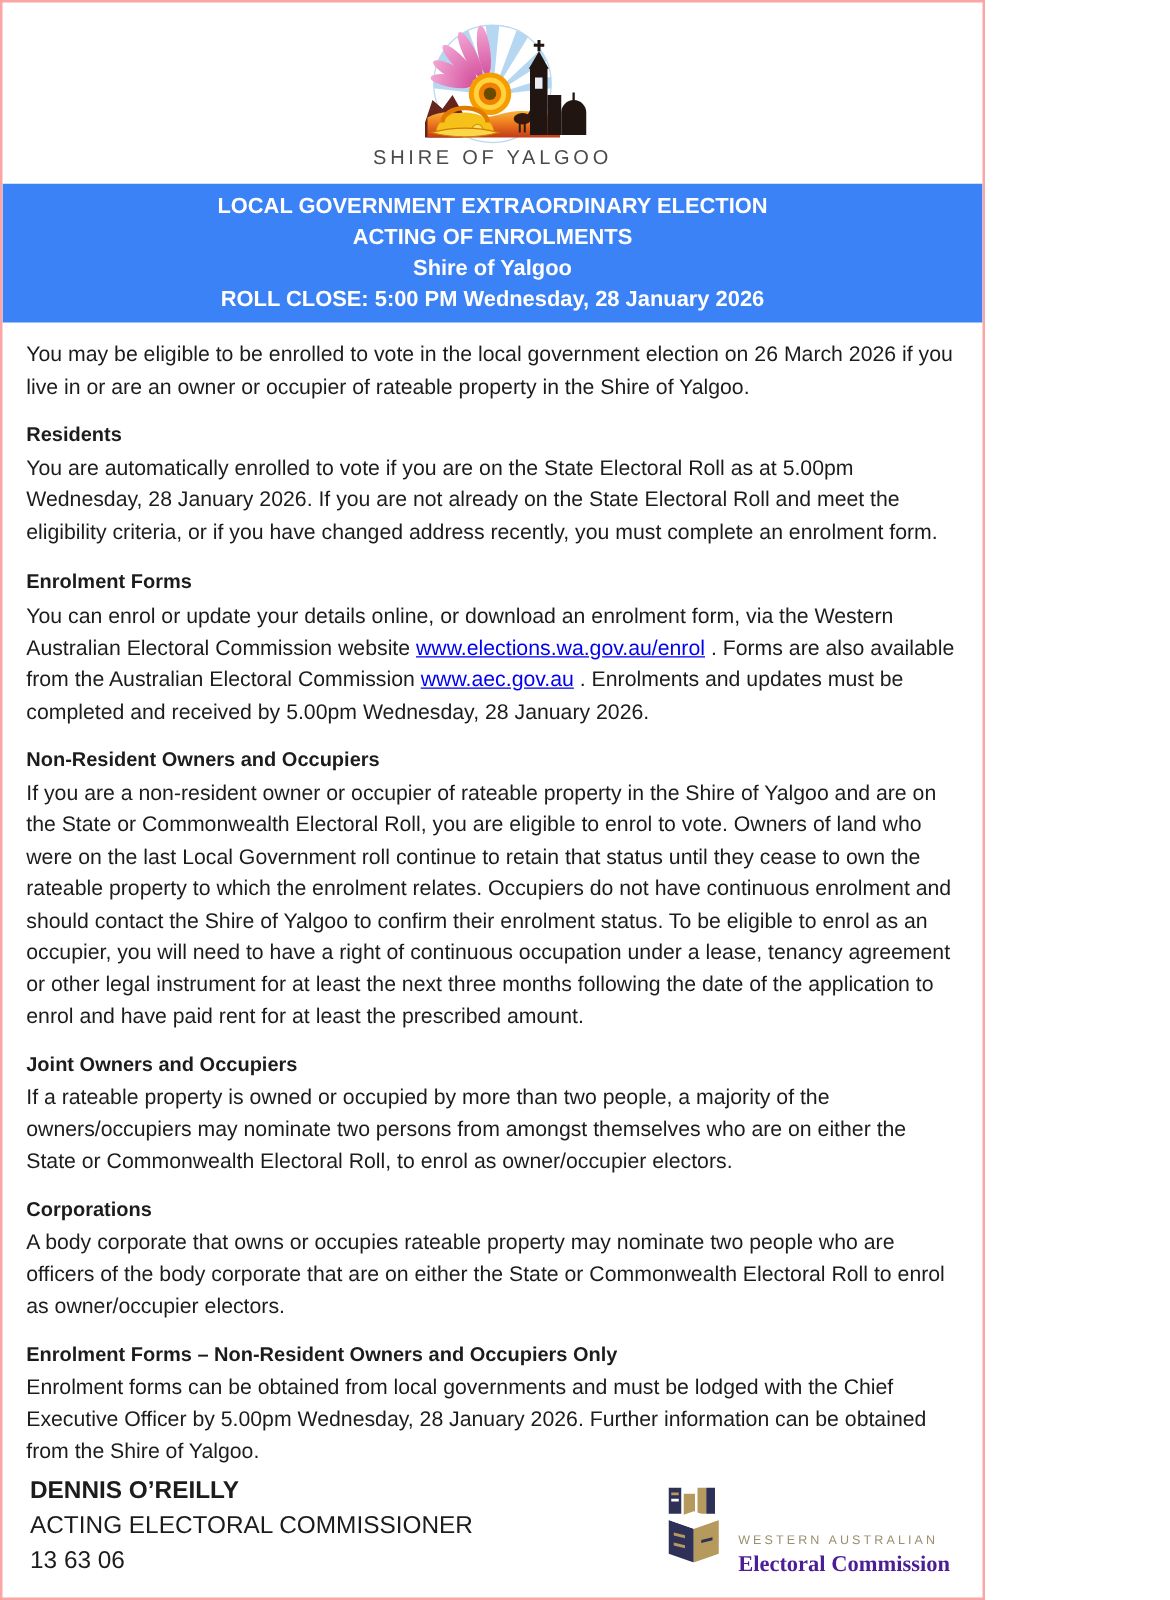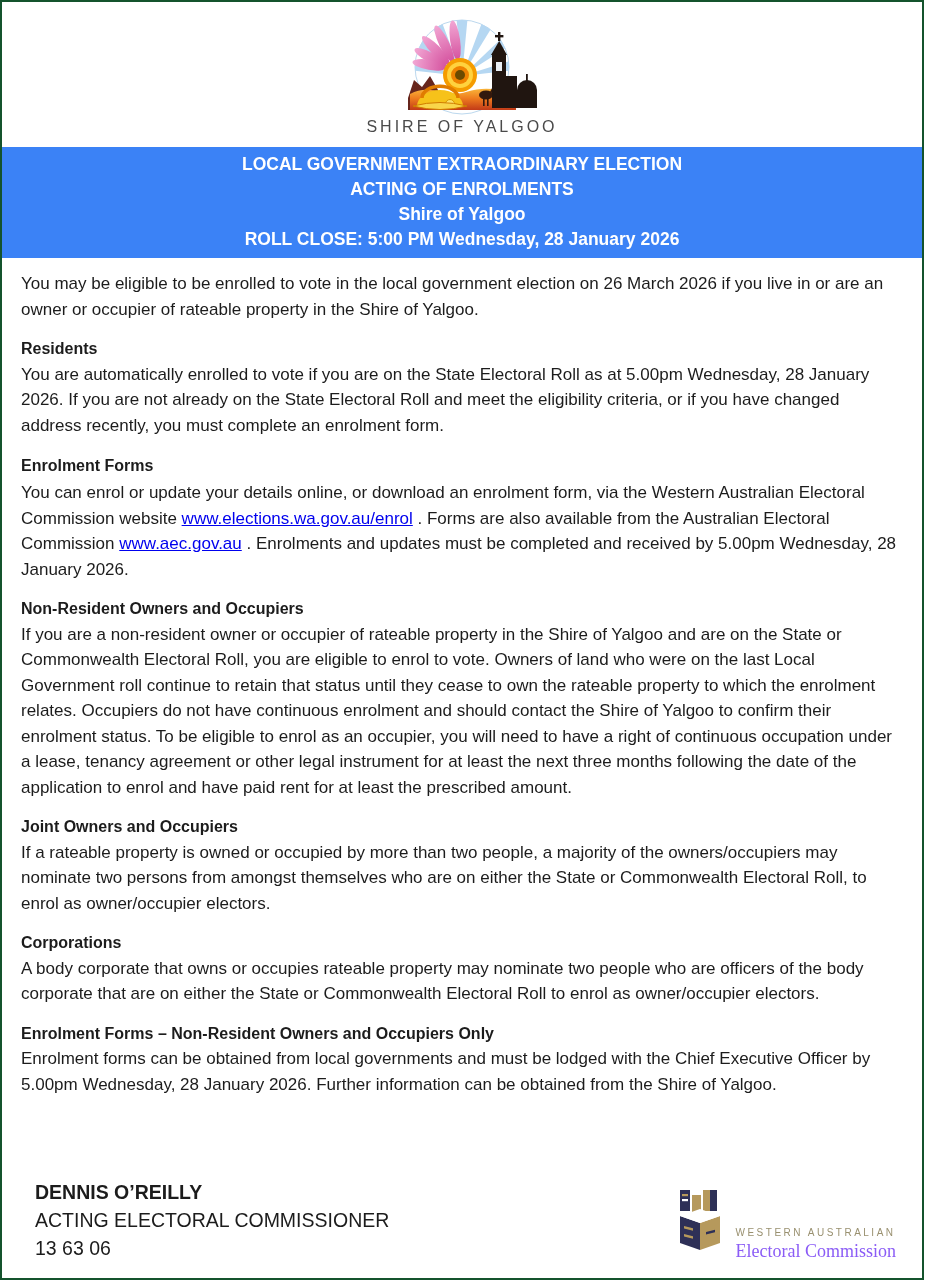--- a/index.html
+++ b/index.html
@@ -1,23 +1,23 @@
 <!DOCTYPE html>
 <html><head>
 <meta charset="utf-8">
 <style>
   * { margin:0; padding:0; box-sizing:border-box; }
   html,body { background:#ffffff; }
   body { font-family:"Liberation Sans", sans-serif; }
 
   .page {
     position:relative;
-    width:924px; height:1280px;
+    width:788px; height:1280px;
     background:#ffffff;
-    border:2px solid #14532d;
+    border:2px solid #fca5a5;
     overflow:hidden;
   }
 
   
   .logo-block { padding-top:8px; text-align:center; }
   .logo-block svg { display:block; margin:0 auto; }
   .logo-caption {
     margin-top:2px;
     font-size:16px;
     letter-spacing:3px;
@@ -57,43 +57,44 @@
     font-size:16px;
     font-weight:bold;
     line-height:28px;
     margin:0;
   }
   a.link { color:#0000ee; text-decoration:underline; cursor:pointer; }
 
   
   .footer {
     position:absolute;
-    left:33px; right:26px; bottom:16px;
+    left:22px; right:26px; bottom:16px;
     display:flex;
     justify-content:space-between;
     align-items:center;
   }
   .sig { color:#1c1c1c; }
   .sig .sig-name   { font-size:19.5px; font-weight:bold; line-height:28px; }
   .sig .sig-title  { font-size:19.5px; line-height:28px; }
   .sig .sig-phone  { font-size:19.5px; line-height:28px; }
 
   .waec { display:flex; align-items:center; gap:13px; }
   .waec-text .waec-line1 {
     font-size:10px;
     letter-spacing:2.5px;
     color:#99906f;
     line-height:14px;
     margin-top:48px;
   }
   .waec-text .waec-line2 {
     font-family:"Liberation Serif", serif;
     font-size:18px;
-    color:#8b5cf6;
+    color:#4c1d95;
     line-height:22px;
+    font-weight:bold;
   }
 </style>
 </head>
 <body>
 
 <div class="page">
 
   <div class="logo-block">
     <svg width="152" height="106" viewBox="0 0 152 106" aria-hidden="true">
       <defs>

